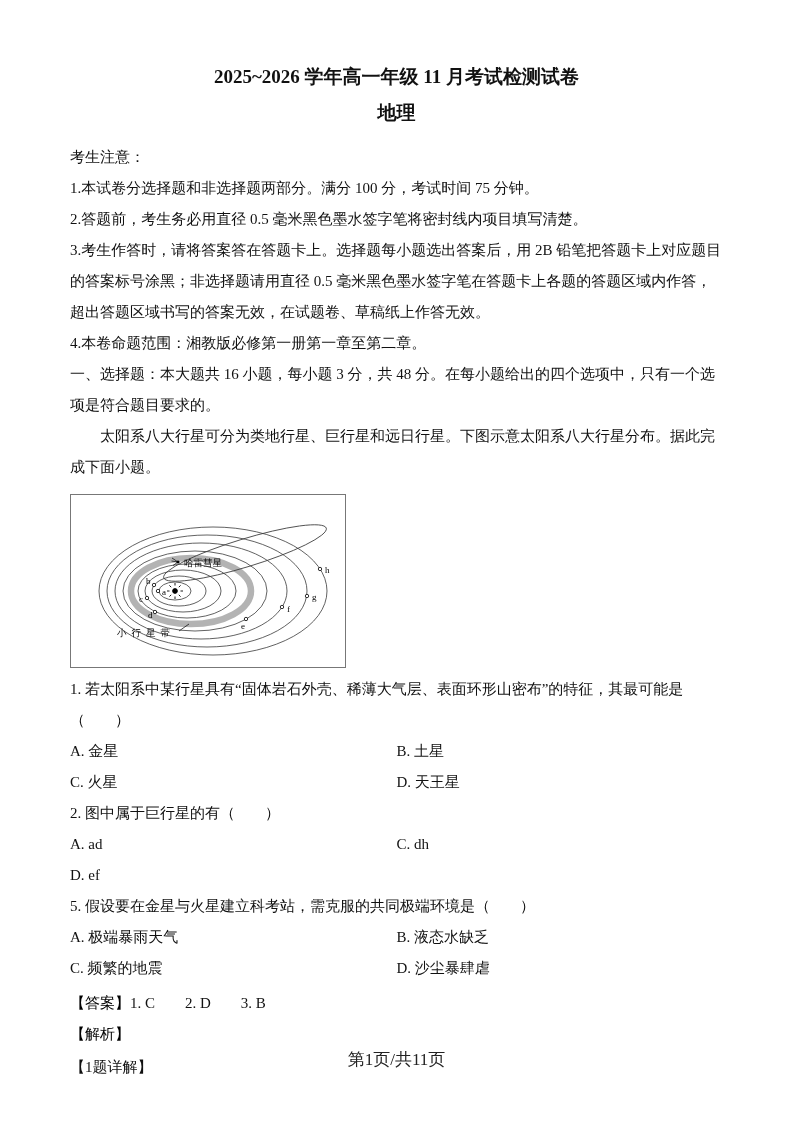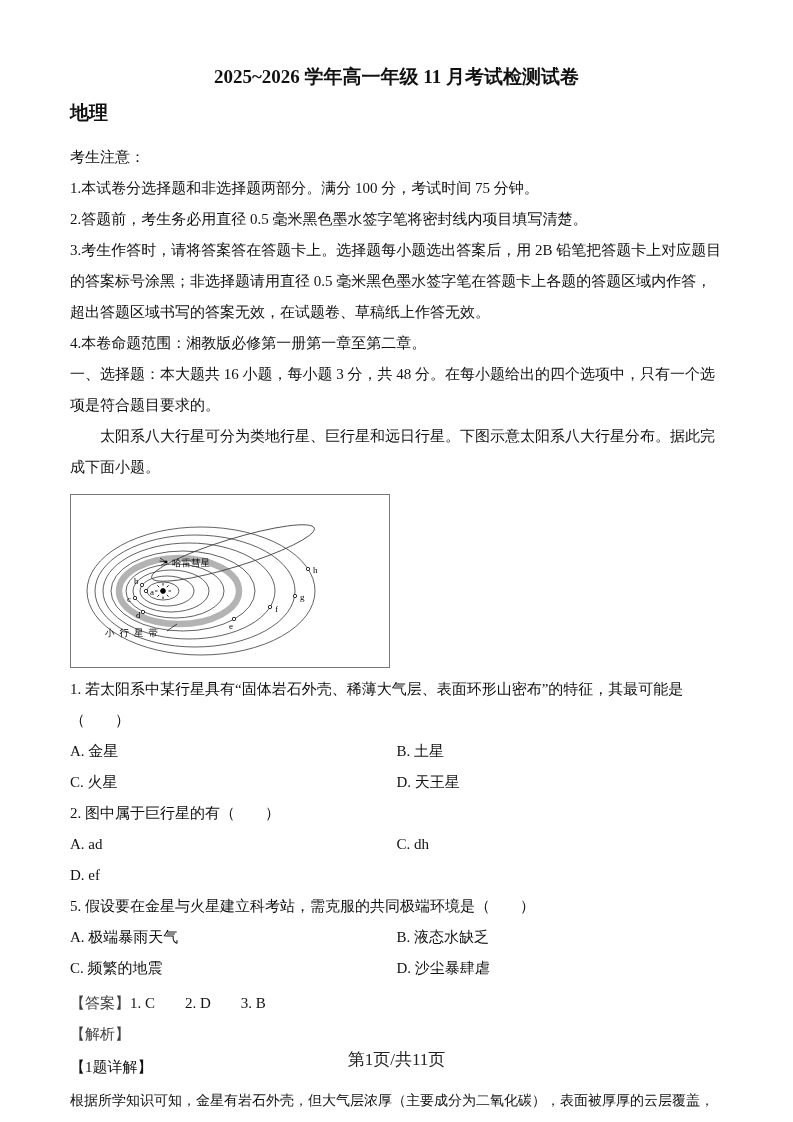--- a/index.html
+++ b/index.html
@@ -4,32 +4,32 @@
 <style>
   * { box-sizing: border-box; }
   html, body { margin: 0; padding: 0; background: #ffffff; }
   .page {
     width: 793px; height: 1122px; margin: 0 auto; background: #ffffff;
     padding: 48px 70px 0 70px; position: relative; overflow: hidden;
     font-family: "Liberation Serif", "DejaVu Serif", serif;
     color: #111; font-size: 15px;
   }
   .title { font-size: 19px; font-weight: bold; text-align: center; margin: 14px 0 0 0; line-height: 30px; }
-  .subject { font-size: 19px; font-weight: bold; text-align: left; margin: 6px 0 14px 0; line-height: 30px; }
+  .subject { font-size: 19px; font-weight: bold; text-align: center; margin: 6px 0 14px 0; line-height: 30px; }
   p { margin: 0; line-height: 2.07; }
   .bold { font-weight: normal; }
   .passage { text-indent: 2em; }
   .figure {
-    width: 320px; margin: 10px 0 6px 0; border: 1px solid #777; background: #fff;
+    width: 276px; margin: 10px 0 6px 0; border: 1px solid #777; background: #fff; padding-left: 12px;
   }
   .figure svg { display: block; }
   .options {
     display: grid; grid-template-columns: 1fr 1fr; line-height: 2.07;
   }
-  .blue { color: #404040; }
+  .blue { color: #000000; }
   .answer-line { margin-top: 4px; }
   .detail-heading { margin-top: 2px; }
   .detail-text { font-size: 14px; margin-top: 4px; }
   .footer {
     position: absolute; left: 0; right: 0; top: 1048px;
     text-align: center; font-size: 17px; color: #222;
   }
   svg text { font-family: "Liberation Serif", "DejaVu Serif", serif; }
   .orbit { fill: none; stroke: #3a3a3a; stroke-width: 0.8; }
   .belt-ring { fill: none; stroke: #b3b3b3; stroke-width: 6.5; }
@@ -144,17 +144,16 @@
   </div>
 
   <p class="answer-line">
     <span class="blue">【答案】</span><span>1. C　　2. D　　3. B</span>
   </p>
 
   <p class="blue">【解析】</p>
 
   <p class="detail-heading">【1题详解】</p>
 
-  <p class="detail-text">根据所学知识可知，金星有岩石外壳，但大气层浓厚（主要成分为二氧化碳），表面被厚厚的云层覆盖，</p>
 
   <div class="footer">第1页/共11页</div>
 
 </div>
 
 </body></html>

